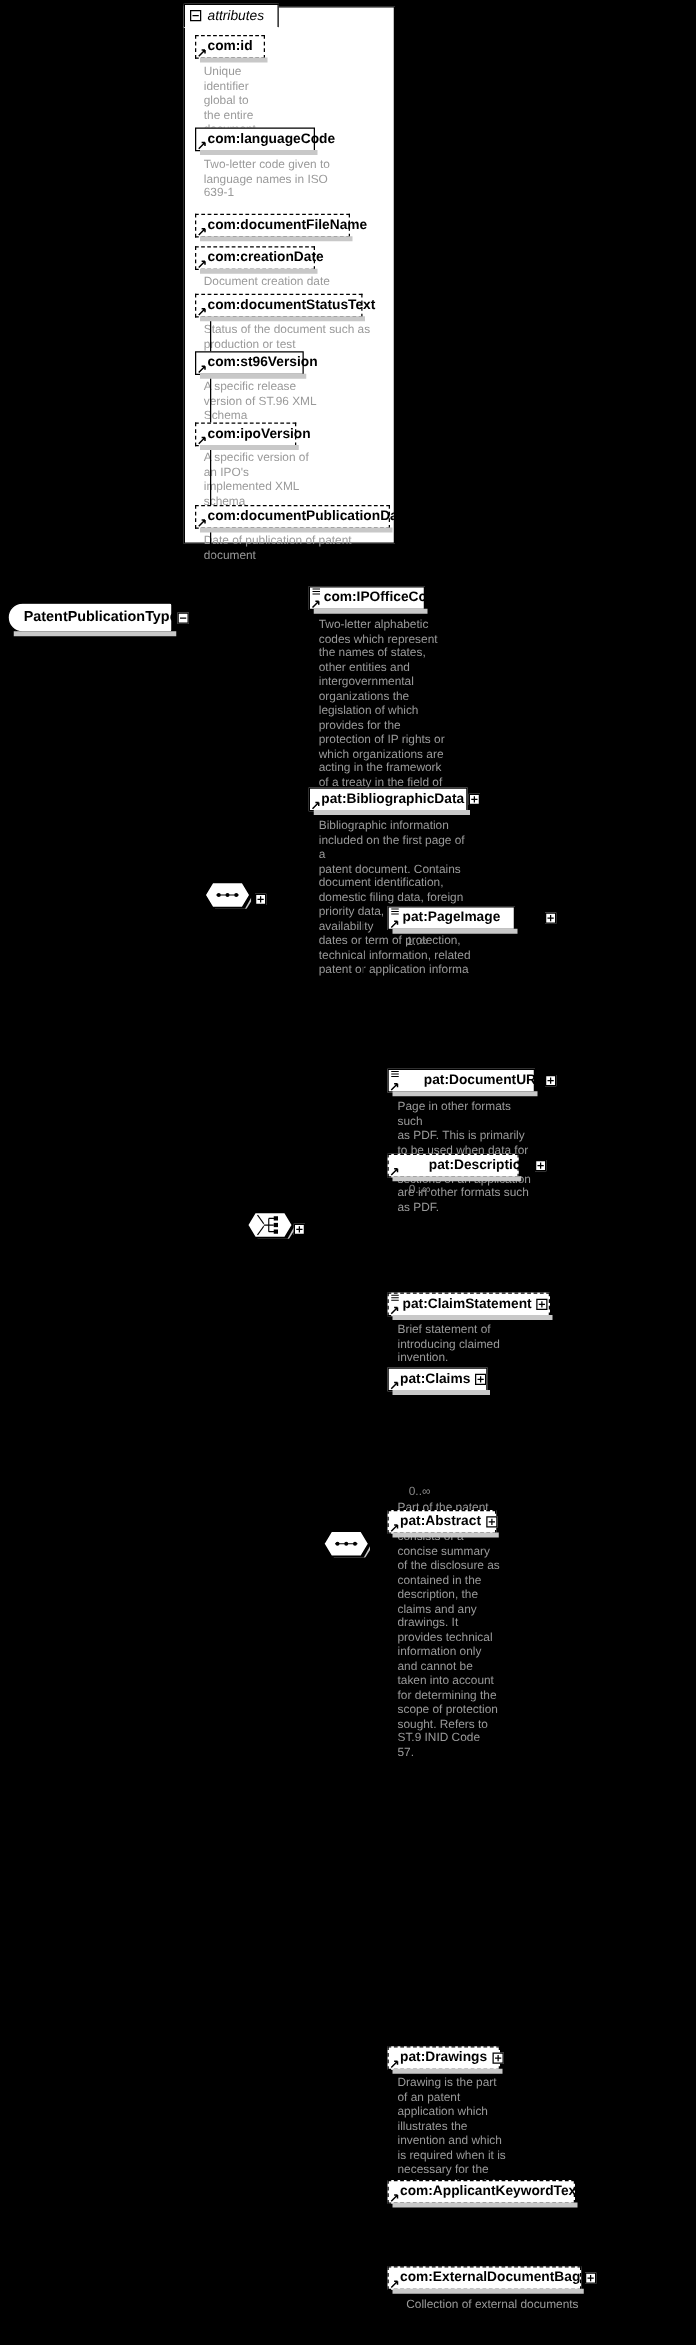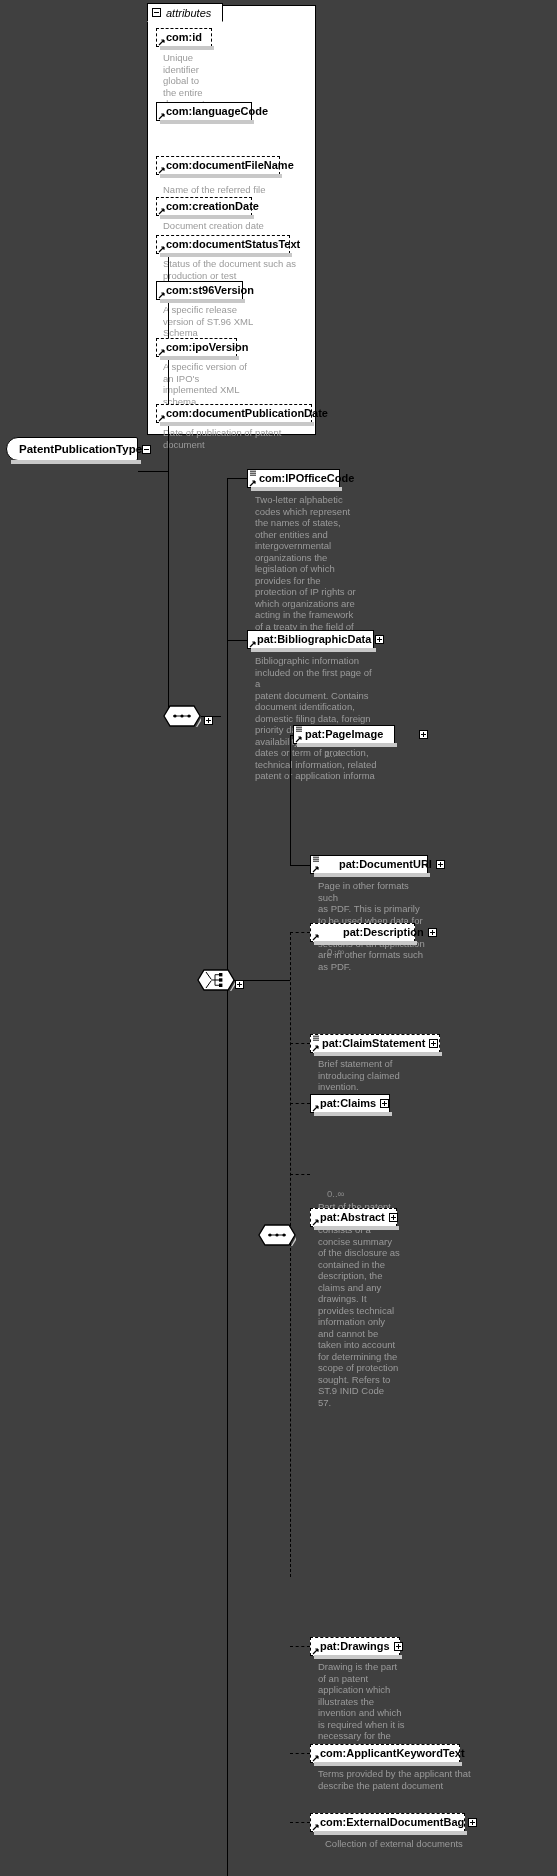--- a/index.html
+++ b/index.html
@@ -5,21 +5,21 @@
   * { box-sizing: border-box; }
   html, body {
     margin: 0; padding: 0;
     background: #ffffff;
     font-family: "Liberation Sans", sans-serif;
   }
   #canvas {
     position: relative;
     width: 557px;
     height: 1876px;
-    background: #404040;
+    background: #000000;
     overflow: hidden;
     text-decoration: underline;
   }
   
   .ln {
     position: absolute;
     background: #000000;
   }
   .ln.h { height: 1px; }
   .ln.v { width: 1px; }
@@ -209,22 +209,25 @@
 global to
 the entire
 document</div>
 
   <div class="node solid" style="left:156px; top:102px; width:96px;">
     <svg class="arr" viewBox="0 0 8 8">
         <path d="M1 7 L6 2 M6 2 L3.3 2 M6 2 L6 4.7" stroke="#000" stroke-width="1.2" fill="none"></path>
       </svg>
     <span class="lbl">com:languageCode</span>
   </div>
-
-  <div class="node dashed" style="left:156px; top:156px; width:124px;">
+  <div class="ann" style="left:163px; top:126px; width:130px;">Two-letter code given to
+language names in ISO
+639-1</div>
+
+  <div class="node dashed" style="left:156px; top:171px; width:124px;">
     <svg class="arr" viewBox="0 0 8 8">
         <path d="M1 7 L6 2 M6 2 L3.3 2 M6 2 L6 4.7" stroke="#000" stroke-width="1.2" fill="none"></path>
       </svg>
     <span class="lbl">com:documentFileName</span>
   </div>
   <div class="ann" style="left:163px; top:184px; width:150px;">Name of the referred file</div>
 
   <div class="node dashed" style="left:156px; top:197px; width:96px;">
     <svg class="arr" viewBox="0 0 8 8">
         <path d="M1 7 L6 2 M6 2 L3.3 2 M6 2 L6 4.7" stroke="#000" stroke-width="1.2" fill="none"></path>
@@ -264,21 +267,21 @@
 schema</div>
 
   <div class="node dashed" style="left:156px; top:404px; width:156px;">
     <svg class="arr" viewBox="0 0 8 8">
         <path d="M1 7 L6 2 M6 2 L3.3 2 M6 2 L6 4.7" stroke="#000" stroke-width="1.2" fill="none"></path>
       </svg>
     <span class="lbl">com:documentPublicationDate</span>
   </div>
   <div class="ann" style="left:163px; top:427px; width:160px;">Date of publication of patent document</div>
 
-  <div class="roottype" style="left:6px; top:437px; width:132px;">
+  <div class="roottype" style="left:6px; top:482px; width:132px;">
     <span style="flex:1;">PatentPublicationType</span>
     <span class="minus-sq" style="margin-right:0;"></span>
   </div>
 
   <div class="ln h" style="left:138px; top:471px; width:30px;"></div>
   <div class="ln v" style="left:168px; top:254px; width:1px; height:462px;"></div>
   <div class="ln h" style="left:168px; top:254px; width:0px;"></div>
 
   <div class="compositor" style="left:163px; top:705px;">
     <svg width="38" height="22" viewBox="0 0 38 22">
@@ -340,21 +343,21 @@
 document identification,
 domestic filing data, foreign
 priority data, public availability
 dates or term of protection,
 technical information, related
 patent or application informa</div>
 
   <div class="ln v" style="left:290px; top:735px; width:1px; height:130px;"></div>
 
   <div class="ln h" style="left:290px; top:735px; width:20px;"></div>
-  <div class="node solid withlist" style="left:293px; top:725px; width:102px;gap:32px;">
+  <div class="node solid withlist" style="left:310px; top:725px; width:102px;gap:32px;">
     <svg class="listicon" viewBox="0 0 8 7">
       <line x1="1" y1="1.2" x2="7" y2="1.2" stroke="#000" stroke-width="0.9"></line>
       <line x1="1" y1="3.2" x2="7" y2="3.2" stroke="#000" stroke-width="0.9"></line>
       <line x1="1" y1="5.2" x2="7" y2="5.2" stroke="#000" stroke-width="0.9"></line>
     </svg>
     <svg class="arr" viewBox="0 0 8 8">
         <path d="M1 7 L6 2 M6 2 L3.3 2 M6 2 L6 4.7" stroke="#000" stroke-width="1.2" fill="none"></path>
       </svg>
     <span class="lbl" style="flex:1;">pat:PageImage</span>
     <span class="expander">
@@ -512,22 +515,20 @@
 understanding of the
 invention.</div>
 
   <div class="ln dash-h" style="left:290px; top:1753px; width:20px;"></div>
   <div class="node dashed" style="left:310px; top:1744px; width:150px;">
     <svg class="arr" viewBox="0 0 8 8">
         <path d="M1 7 L6 2 M6 2 L3.3 2 M6 2 L6 4.7" stroke="#000" stroke-width="1.2" fill="none"></path>
       </svg>
     <span class="lbl" style="flex:1;">com:ApplicantKeywordText</span>
   </div>
-  <div class="ann" style="left:318px; top:1768px; width:212px;">Terms provided by the applicant that
-describe the patent document</div>
 
   <div class="ln dash-h" style="left:290px; top:1822px; width:20px;"></div>
   <div class="node dashed" style="left:310px; top:1813px; width:155px;">
     <svg class="arr" viewBox="0 0 8 8">
         <path d="M1 7 L6 2 M6 2 L3.3 2 M6 2 L6 4.7" stroke="#000" stroke-width="1.2" fill="none"></path>
       </svg>
     <span class="lbl" style="flex:1;">com:ExternalDocumentBag</span>
     <span class="expander">
         <span class="plus-sq"></span>
       </span>

